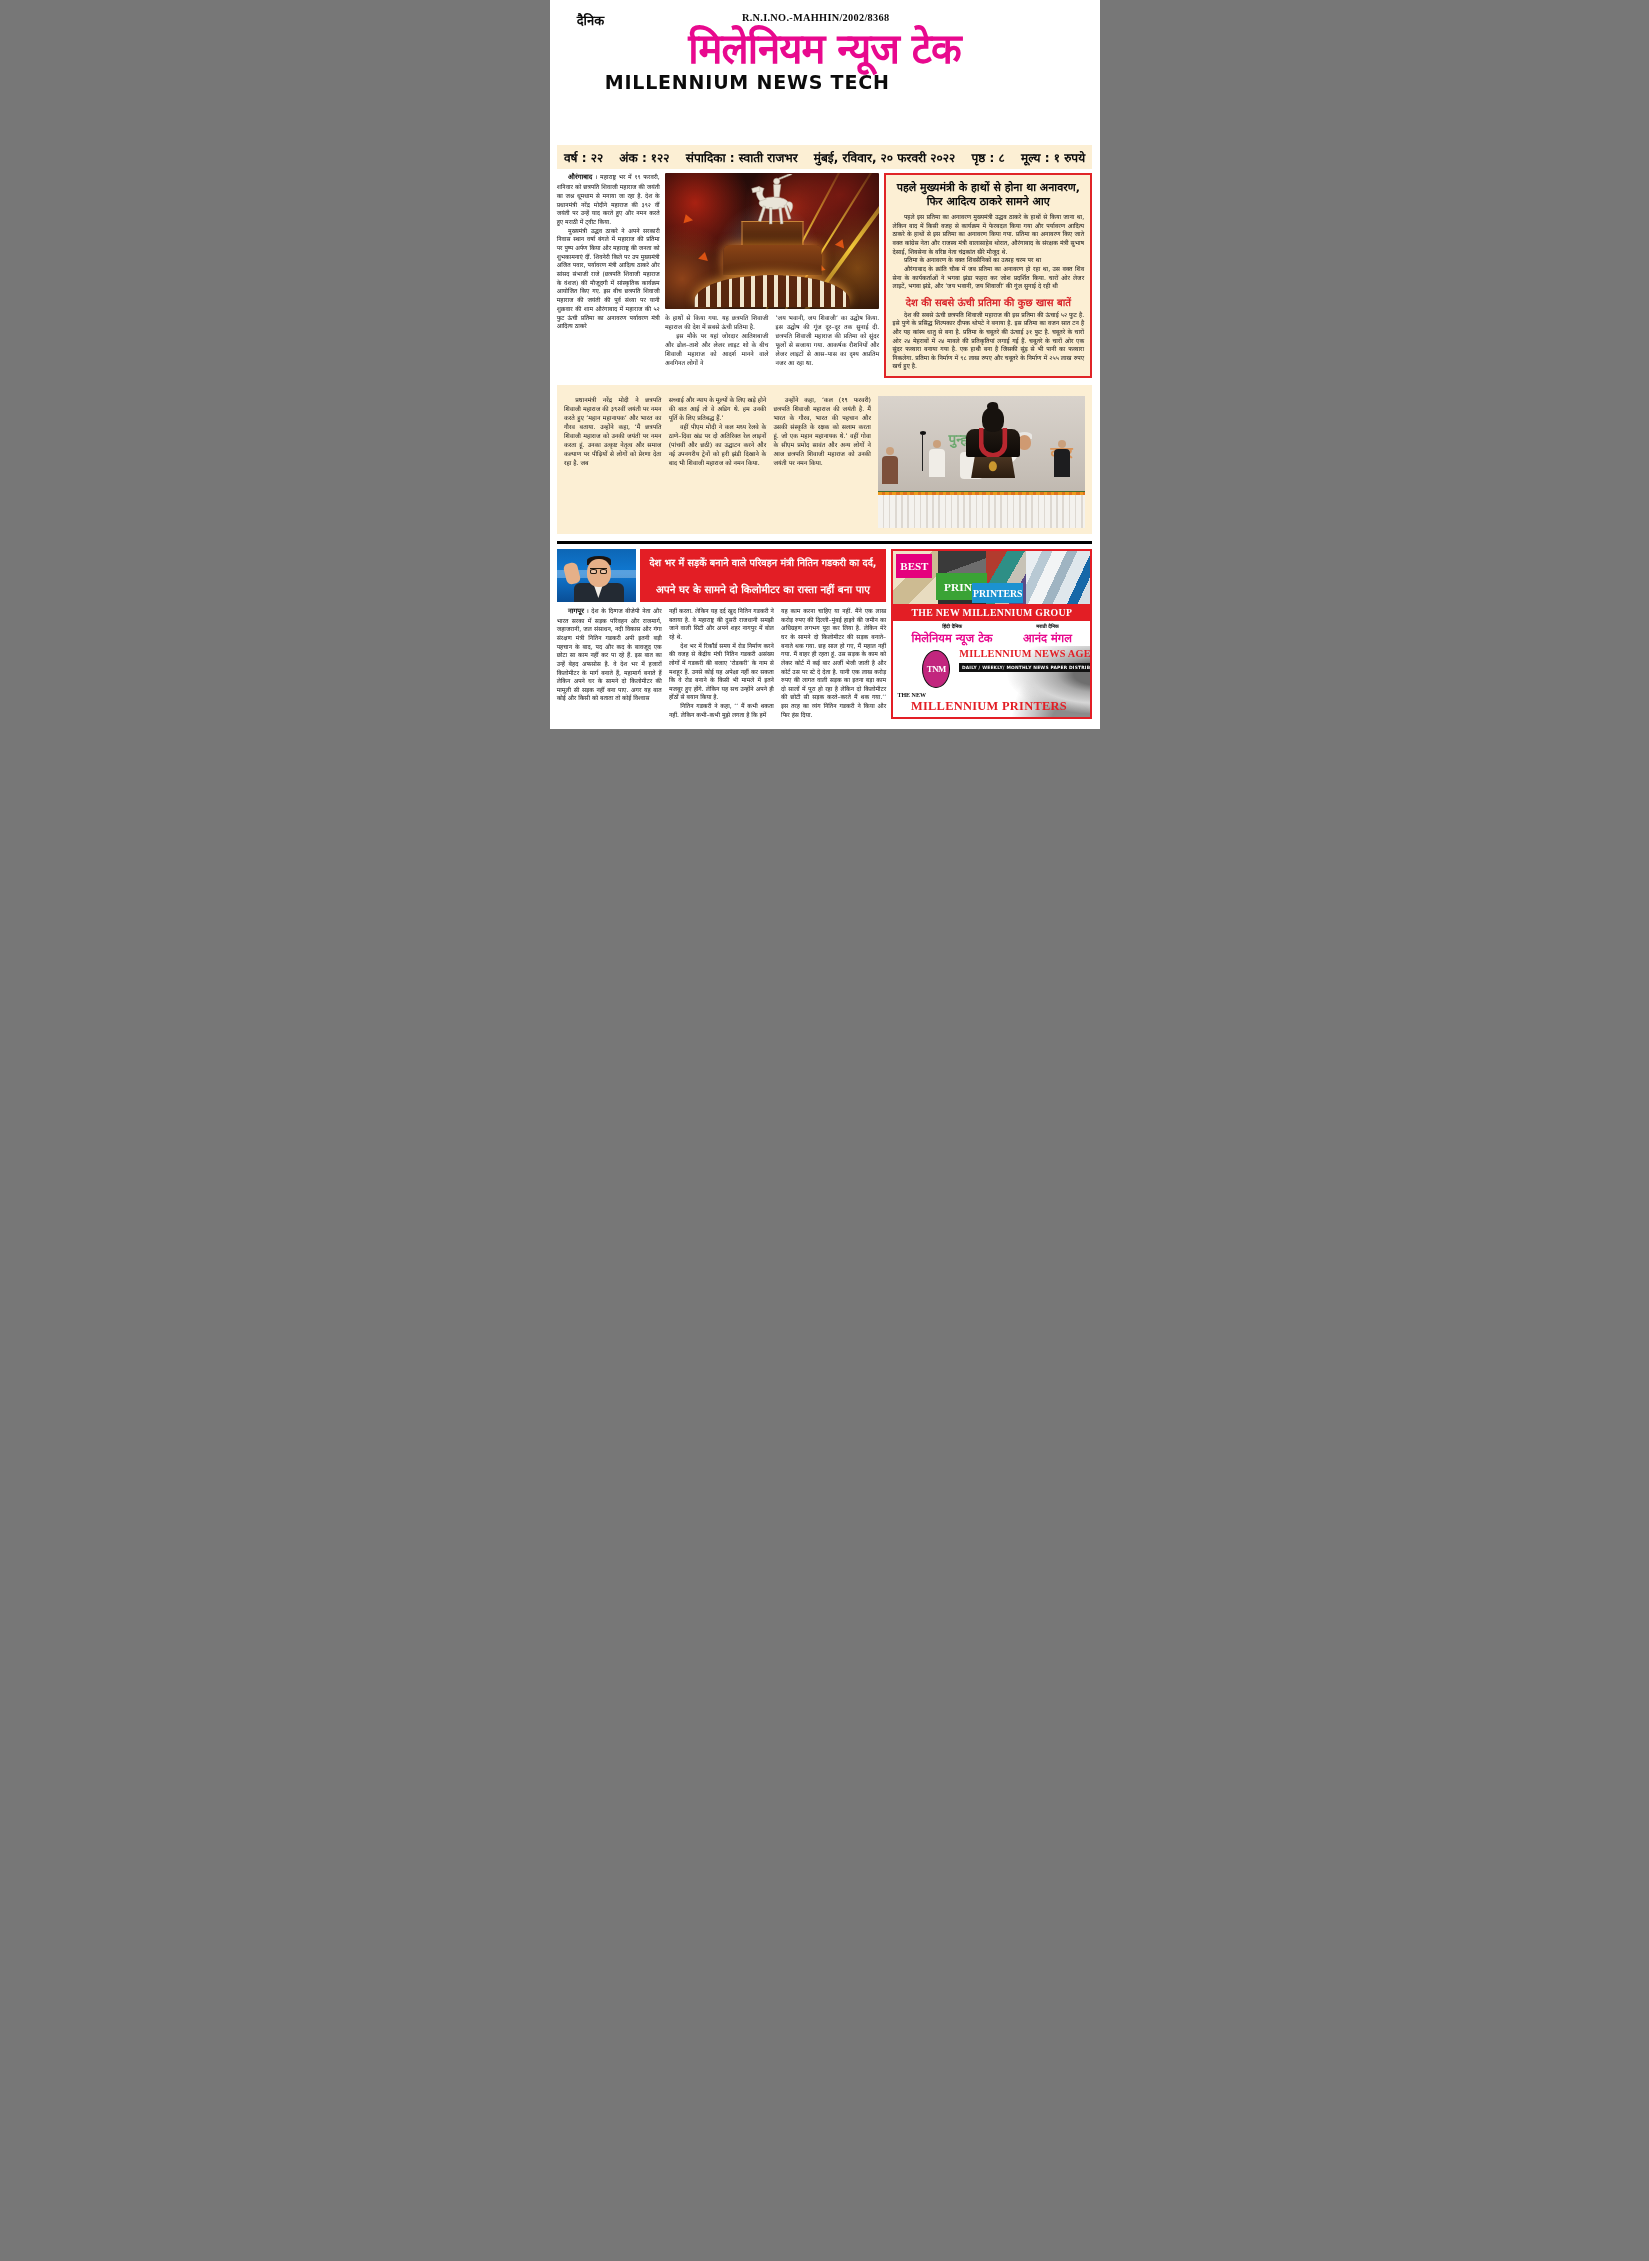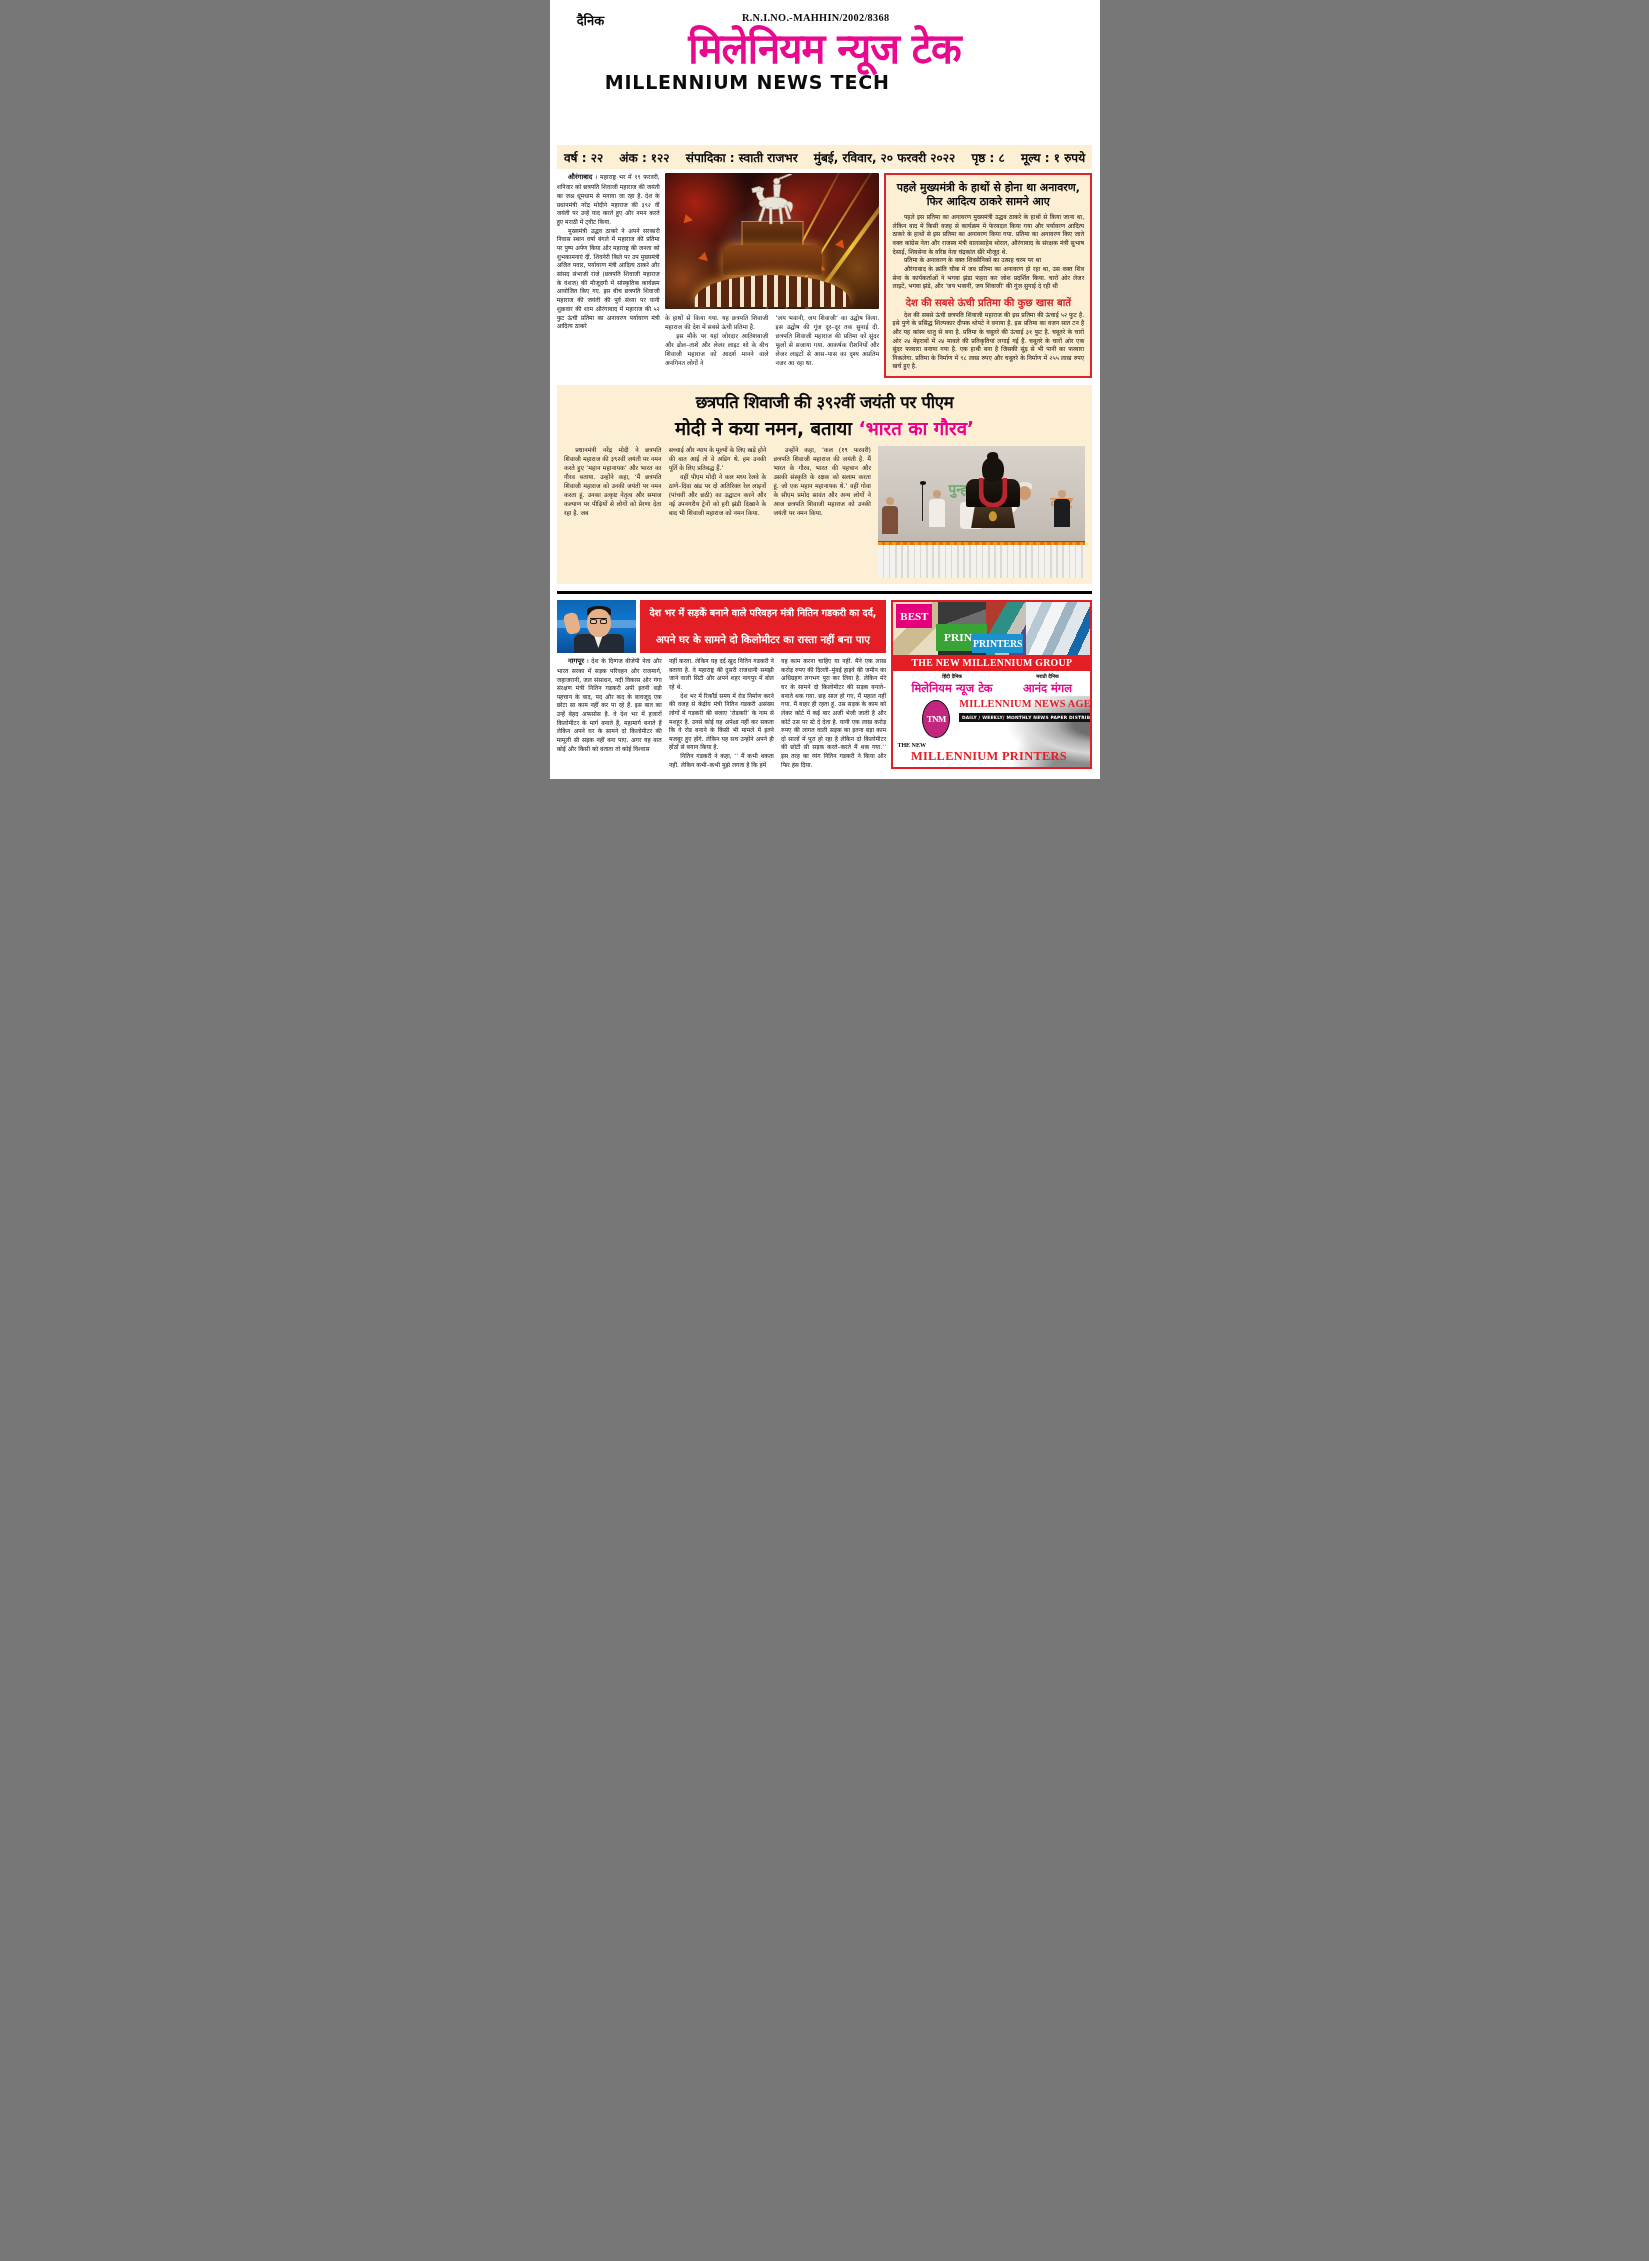--- a/index.html
+++ b/index.html
@@ -242,27 +242,20 @@
       <h2>पहले मुख्यमंत्री के हाथों से होना था अनावरण, फिर आदित्य ठाकरे सामने आए</h2>
       <p class="indent">पहले इस प्रतिमा का अनावरण मुख्यमंत्री उद्धव ठाकरे के हाथों से किया जाना था, लेकिन बाद में किसी वजह से कार्यक्रम में फेरबदल किया गया और पर्यावरण आदित्य ठाकरे के हाथों से इस प्रतिमा का अनावरण किया गया. प्रतिमा का अनावरण किए जाते वक्त कांग्रेस नेता और राजस्व मंत्री बालासाहेब थोरात, औरंगाबाद के संरक्षक मंत्री सुभाष देसाई, शिवसेना के वरिष्ठ नेता चंद्रकांत खैरे मौजूद थे.</p>
       <p class="indent">प्रतिमा के अनावरण के वक्त शिवसैनिकों का उत्सह चरम पर था</p>
       <p class="indent">औरंगाबाद के क्रांति चौक में जब प्रतिमा का अनावरण हो रहा था, उस वक्त शिव सेना के कार्यकर्ताओं ने भगवा झंडा फहरा कर जोश प्रदर्शित किया. चारों ओर लेजर लाइटें, भगवा झंडे, और ’जय भवानी, जय शिवाजी‘ की गूंज सुनाई दे रही थी</p>
       <div class="redhead">देश की सबसे ऊंची प्रतिमा की कुछ खास बातें</div>
       <p class="indent">देश की सबसे ऊंची छत्रपति शिवाजी महाराज की इस प्रतिमा की ऊंचाई ५२ फुट है. इसे पुणे के प्रसिद्ध शिल्पकार दीपक थोपटे ने बनाया है. इस प्रतिमा का वजन सात टन है और यह कांस्य धातु से बना है. प्रतिमा के चबूतरे की ऊंचाई ३१ फुट है. चबूतरे के चारों ओर २४ मेहराबों में २४ मावले की प्रतिकृतियां लगाई गई हैं. चबूतरे के चारों ओर एक सुंदर फव्वारा बनाया गया है. एक हाथी बना है जिसकी सूंड़ से भी पानी का फव्वारा निकलेगा. प्रतिमा के निर्माण में ९८ लाख रुपए और चबूतरे के निर्माण में २५५ लाख रुपए खर्च हुए है.</p>
     </div>
   </div>
 
   <div class="sec2">
-    <div class="hl">
-      <div class="l1">छत्रपति शिवाजी की ३९२वीं जयंती पर पीएम</div>
-      <div class="l2">
-        <span>मोदी ने कया नमन, बताया</span>
-        <span class="pink">‘भारत का गौरव’</span>
-      </div>
-    </div>
     <div class="body">
       <div class="tcol">
         <p class="indent">प्रधानमंत्री नरेंद्र मोदी ने छत्रपति शिवाजी महाराज की ३९२वीं जयंती पर नमन करते हुए ‘महान महानायक’ और भारत का गौरव बताया. उन्होंने कहा, ‘मैं छत्रपति शिवाजी महाराज को उनकी जयंती पर नमन करता हूं. उनका उत्कृष्ट नेतृत्व और समाज कल्याण पर पीढ़ियों से लोगों को प्रेरणा देता रहा है. जब</p>
       </div>
       <div class="tcol">
         <p>सच्चाई और न्याय के मूल्यों के लिए खड़े होने की बात आई तो वे अडिग थे. हम उनकी पूर्ति के लिए प्रतिबद्ध हैं.’</p>
         <p class="indent">वहीं पीएम मोदी ने कल मध्य रेलवे के ठाणे–दिवा खंड पर दो अतिरिक्त रेल लाइनों (पांचवीं और छठी) का उद्घाटन करने और नई उपनगरीय ट्रेनों को हरी झंडी दिखाने के बाद भी शिवाजी महाराज को नमन किया.</p>
       </div>
       <div class="tcol">
         <p class="indent">उन्होंने कहा, ‘कल (१९ फरवरी) छत्रपति शिवाजी महाराज की जयंती है. मैं भारत के गौरव, भारत की पहचान और उसकी संस्कृति के रक्षक को सलाम करता हूं. जो एक महान महानायक थे.’ वहीं गोवा के सीएम प्रमोद सावंत और अन्य लोगों ने आज छत्रपति शिवाजी महाराज को उनकी जयंती पर नमन किया.</p>

